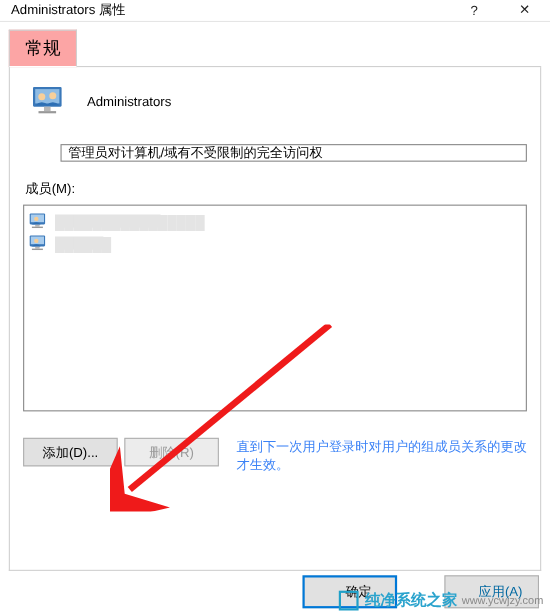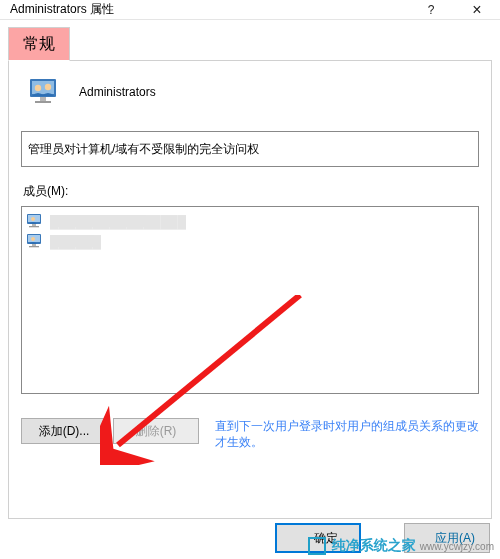--- a/index.html
+++ b/index.html
@@ -71,22 +71,23 @@
       width: 104px;
       padding-top: 6px;
       padding-left: 2px;
     }
     .field-input {
       flex: 1;
       border: 1px solid #888;
       padding: 5px 6px;
       font-size: 12px;
       font-family: inherit;
-      height: 36px;
-      background: #fff;
+      height: 16px;
+      background: #fff;
+      margin-left: 34px;
     }
     .members-label { margin-bottom: 6px; padding-left: 2px; }
     .members-list {
       border: 1px solid #888;
       height: 188px;
       padding: 4px 4px;
       overflow: auto;
       background: #fff;
     }
     .member-row {

